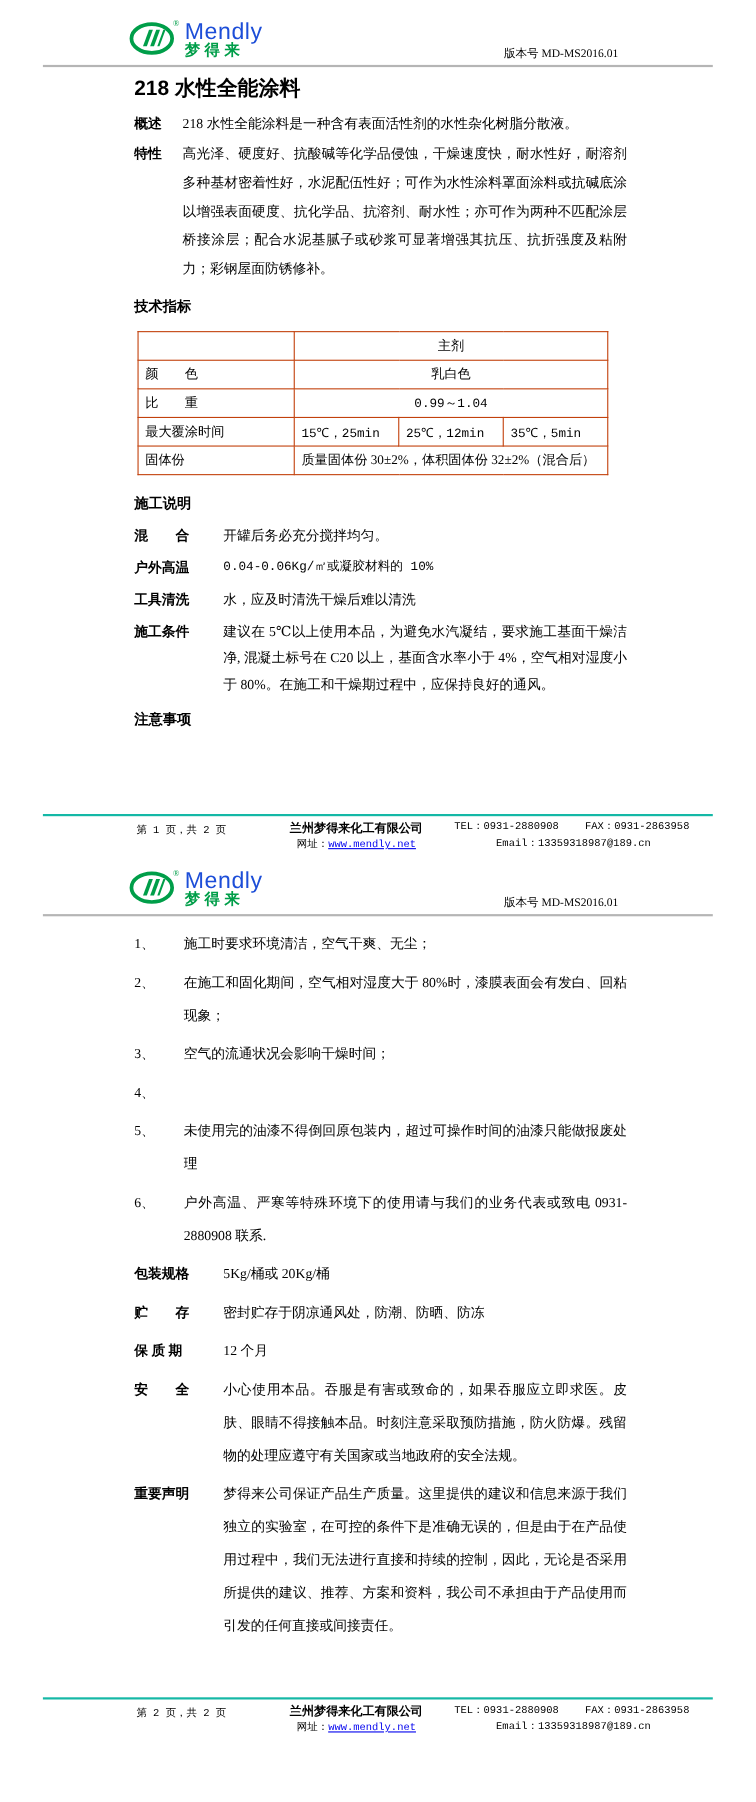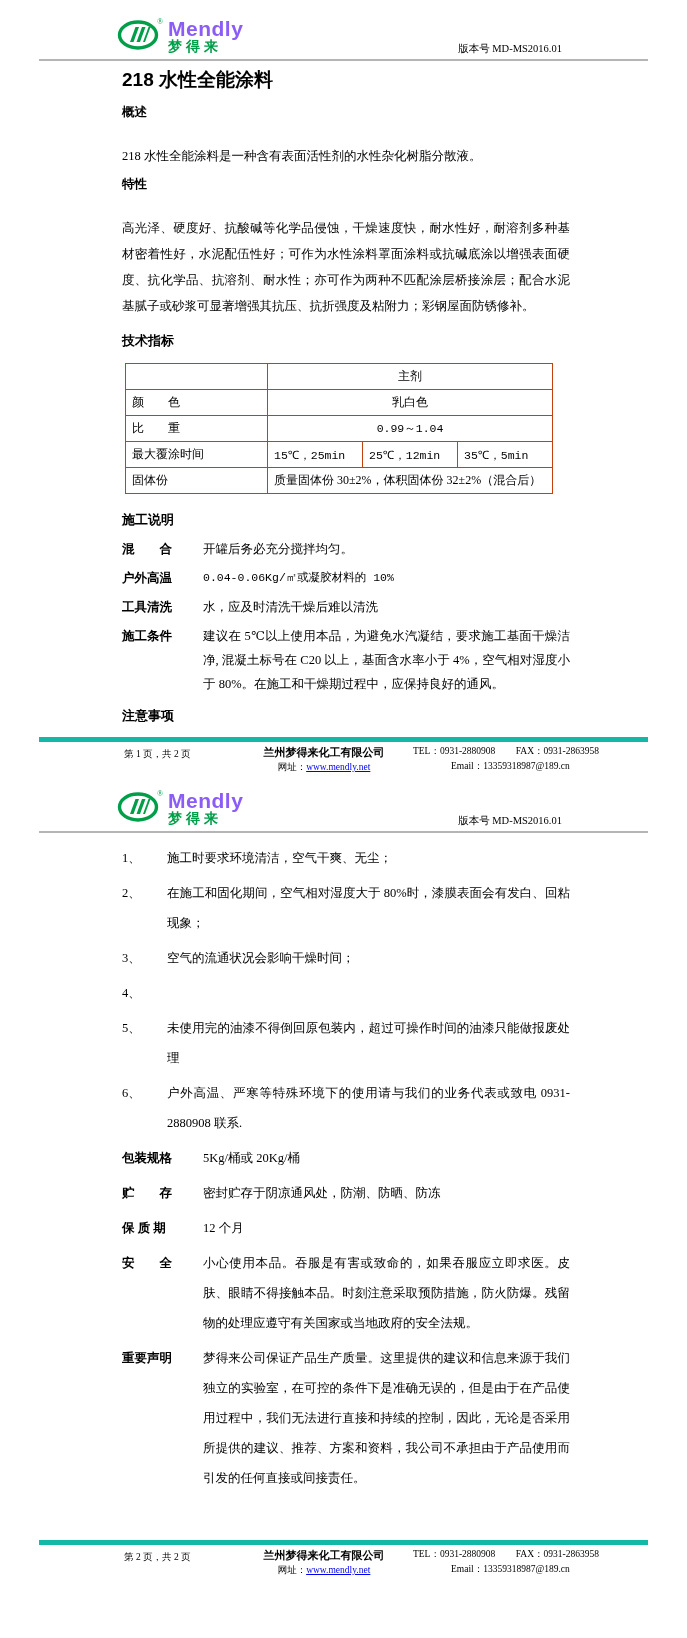--- a/index.html
+++ b/index.html
@@ -24,38 +24,38 @@
   
   .doc-header {
     display:flex; justify-content:space-between; align-items:flex-end;
     border-bottom:2px solid #b5b5b5; padding-bottom:3px;
   }
   .logo-wrap { margin-left:78px; display:flex; align-items:center; }
   .logo-mark { flex:0 0 auto; }
   .logo-text { margin-left:3px; line-height:1; }
   .logo-brand {
     font-family:"Liberation Sans","DejaVu Sans",sans-serif;
-    font-weight:bold; font-size:21px; color:#8b5cf6; letter-spacing:0.5px;
+    font-weight:normal; font-size:21px; color:#1d4ed8; letter-spacing:0.5px;
     display:block;
   }
   .logo-cn {
     font-weight:bold; font-size:14px; color:#009E49; letter-spacing:4px;
     display:block; margin-top:1px;
   }
   .version {
     font-size:10.5px; margin-right:86px; white-space:nowrap;
   }
 
   
   .content { margin-left:83px; margin-right:78px; }
   .doc-title {
     font-family:"Liberation Sans","DejaVu Sans",sans-serif;
     font-weight:bold; font-size:19px; margin:6px 0 6px 0;
   }
-  .lt-row { display:flex; margin-bottom:2px;flex-direction:column; }
+  .lt-row { display:flex; margin-bottom:2px; }
   .lt-label { font-weight:bold; flex:0 0 44px; line-height:26px; white-space:nowrap; }
   .lt-text  { flex:1; line-height:26px; text-align:justify; }
   .sec-heading { font-weight:bold; font-size:13px; margin-top:10px; line-height:24px; }
 
   
   table.spec {
     border-collapse:collapse; margin-top:10px; margin-left:3px;
     width:428px; table-layout:fixed; font-size:12px;
   }
   table.spec td {
@@ -76,21 +76,21 @@
   
   .nitem { display:flex; margin-bottom:5px; }
   .nitem-num { flex:0 0 45px; line-height:30px; }
   .nitem-text { flex:1; line-height:30px; text-align:justify; }
   .p2row { display:flex; margin-bottom:5px; }
   .p2row-label { font-weight:bold; flex:0 0 81px; line-height:30px; white-space:nowrap; }
   .p2row-text { flex:1; line-height:30px; text-align:justify; }
 
   
   .doc-footer {
-    margin-top:auto; border-top:5px solid #14b8a6; padding-top:3px; padding-bottom:6px;
+    margin-top:auto; border-top:2px solid #14b8a6; padding-top:3px; padding-bottom:6px;font-family:Liberation Mono, monospace;
   }
   .page-2 .doc-footer { margin-bottom:55px; }
   .footer-inner { display:flex; margin-left:85px; font-size:9.5px; }
   .f-left { flex:0 0 125px; padding-top:3px; }
   .f-center { flex:0 0 150px; text-align:center; }
   .f-company { font-weight:bold; font-size:11px; display:block; }
   .f-web { display:block; margin-top:1px; }
   .f-right { flex:1; padding-left:14px; }
   .f-line { display:block; }
   .f-line.second { margin-top:2px; padding-left:38px; }

